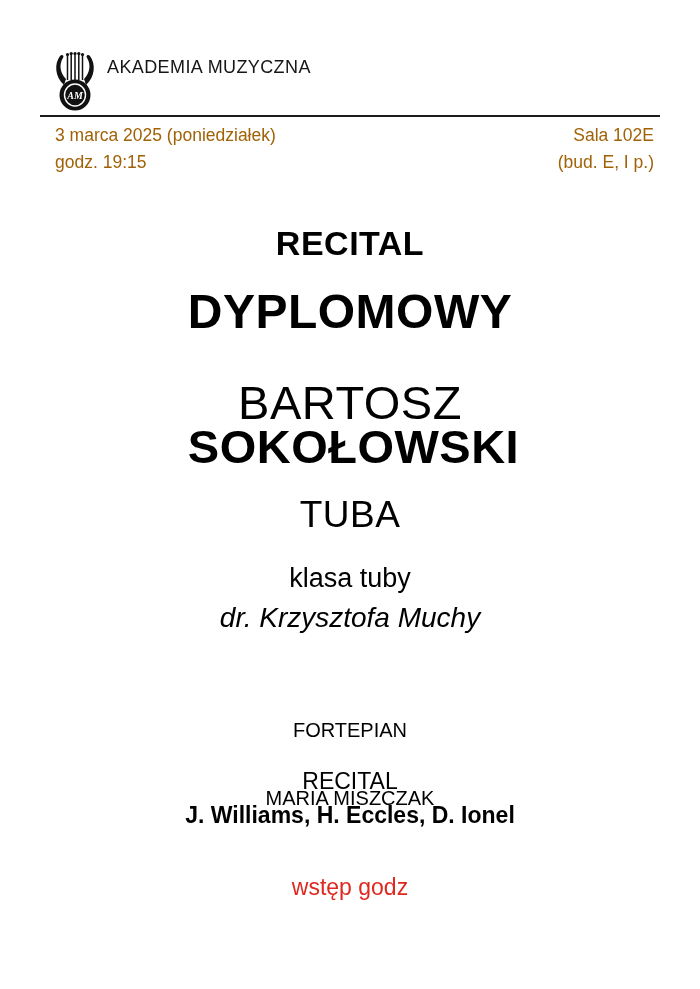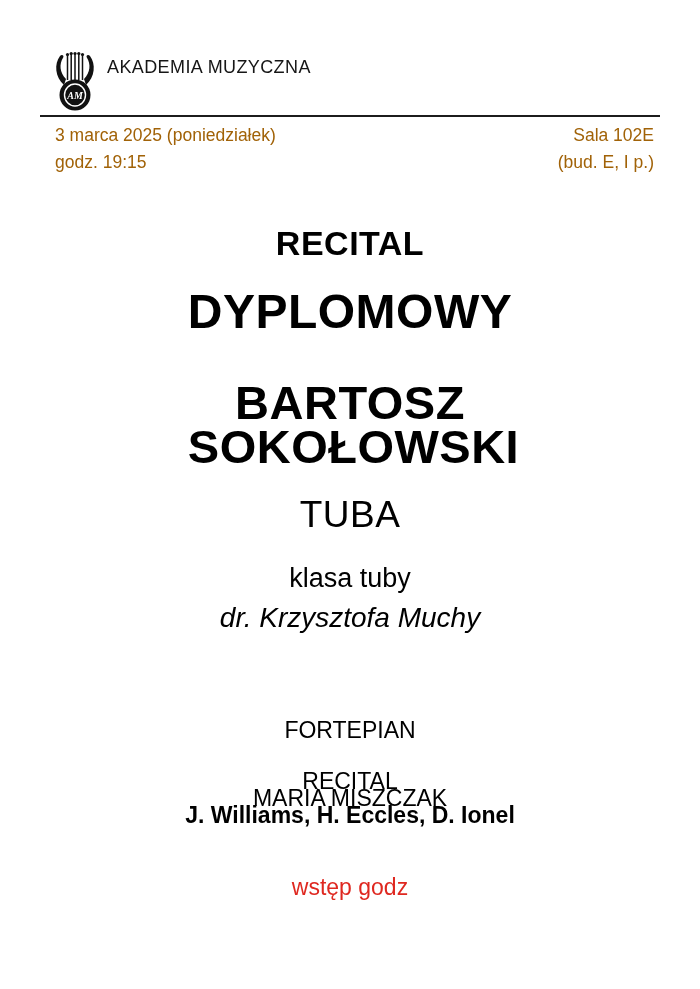--- a/index.html
+++ b/index.html
@@ -39,26 +39,26 @@
   .info-row{
     position:absolute;top:122px;left:55px;right:46px;
     display:flex;justify-content:space-between;
     font-size:17.5px;line-height:1.52;color:#a16207;
   }
   .info-right{text-align:right;}
   
   .cline{position:absolute;left:0;right:0;text-align:center;white-space:pre;}
   .title1{top:226px;font-size:34px;font-weight:700;line-height:1;letter-spacing:0.5px;}
   .title2{top:288px;font-size:48px;font-weight:700;line-height:1;letter-spacing:0.5px;}
-  .perf1{top:379px;font-size:47px;font-weight:700;line-height:1;letter-spacing:0.5px;}
+  .perf1{top:379px;font-size:47px;font-weight:400;line-height:1;letter-spacing:0.5px;}
   .perf2{top:423px;font-size:47px;font-weight:700;line-height:1;letter-spacing:0.5px;padding-left:7px;}
   .instr{top:493px;font-size:37px;font-weight:400;line-height:1.2;letter-spacing:0.5px;}
   .klasa{top:563px;font-size:27px;font-weight:400;}
   .teacher{top:602px;font-size:28px;font-style:italic;font-weight:400;}
-  .accomp{top:674px;font-size:23px;line-height:22.5px;font-weight:400;}
+  .accomp{top:674px;font-size:20px;line-height:22.5px;font-weight:400;}
   .program-label{top:768px;font-size:23px;font-weight:400;}
   .program-names{top:802px;font-size:23px;font-weight:700;}
   .admission{top:874px;font-size:23px;font-weight:400;}
 </style>
 </head>
 <body>
 
 <div class="page">
 
   <div class="header">

